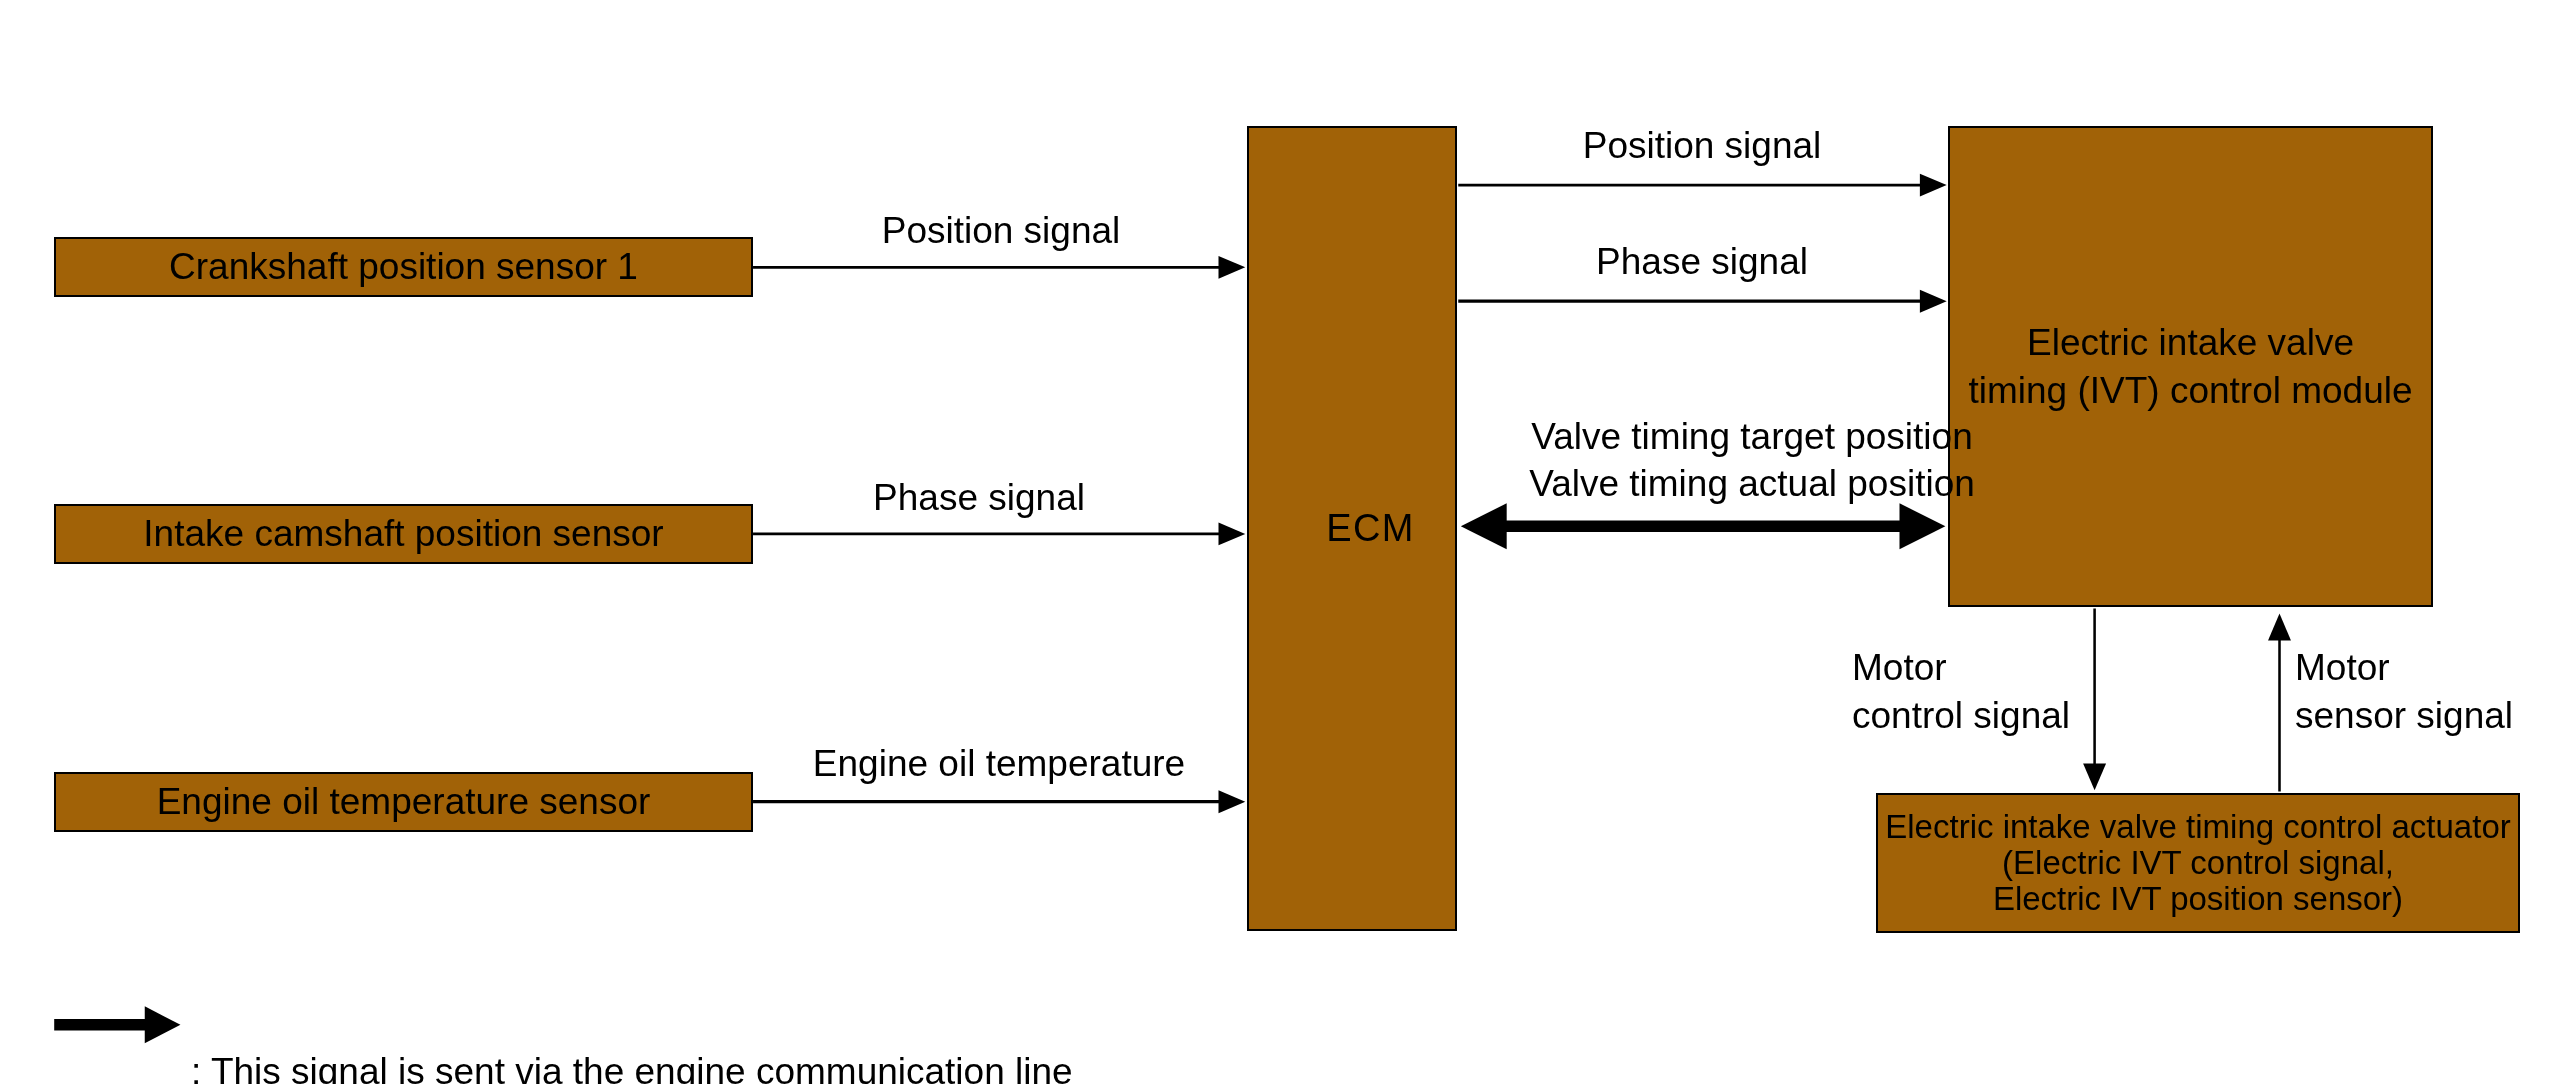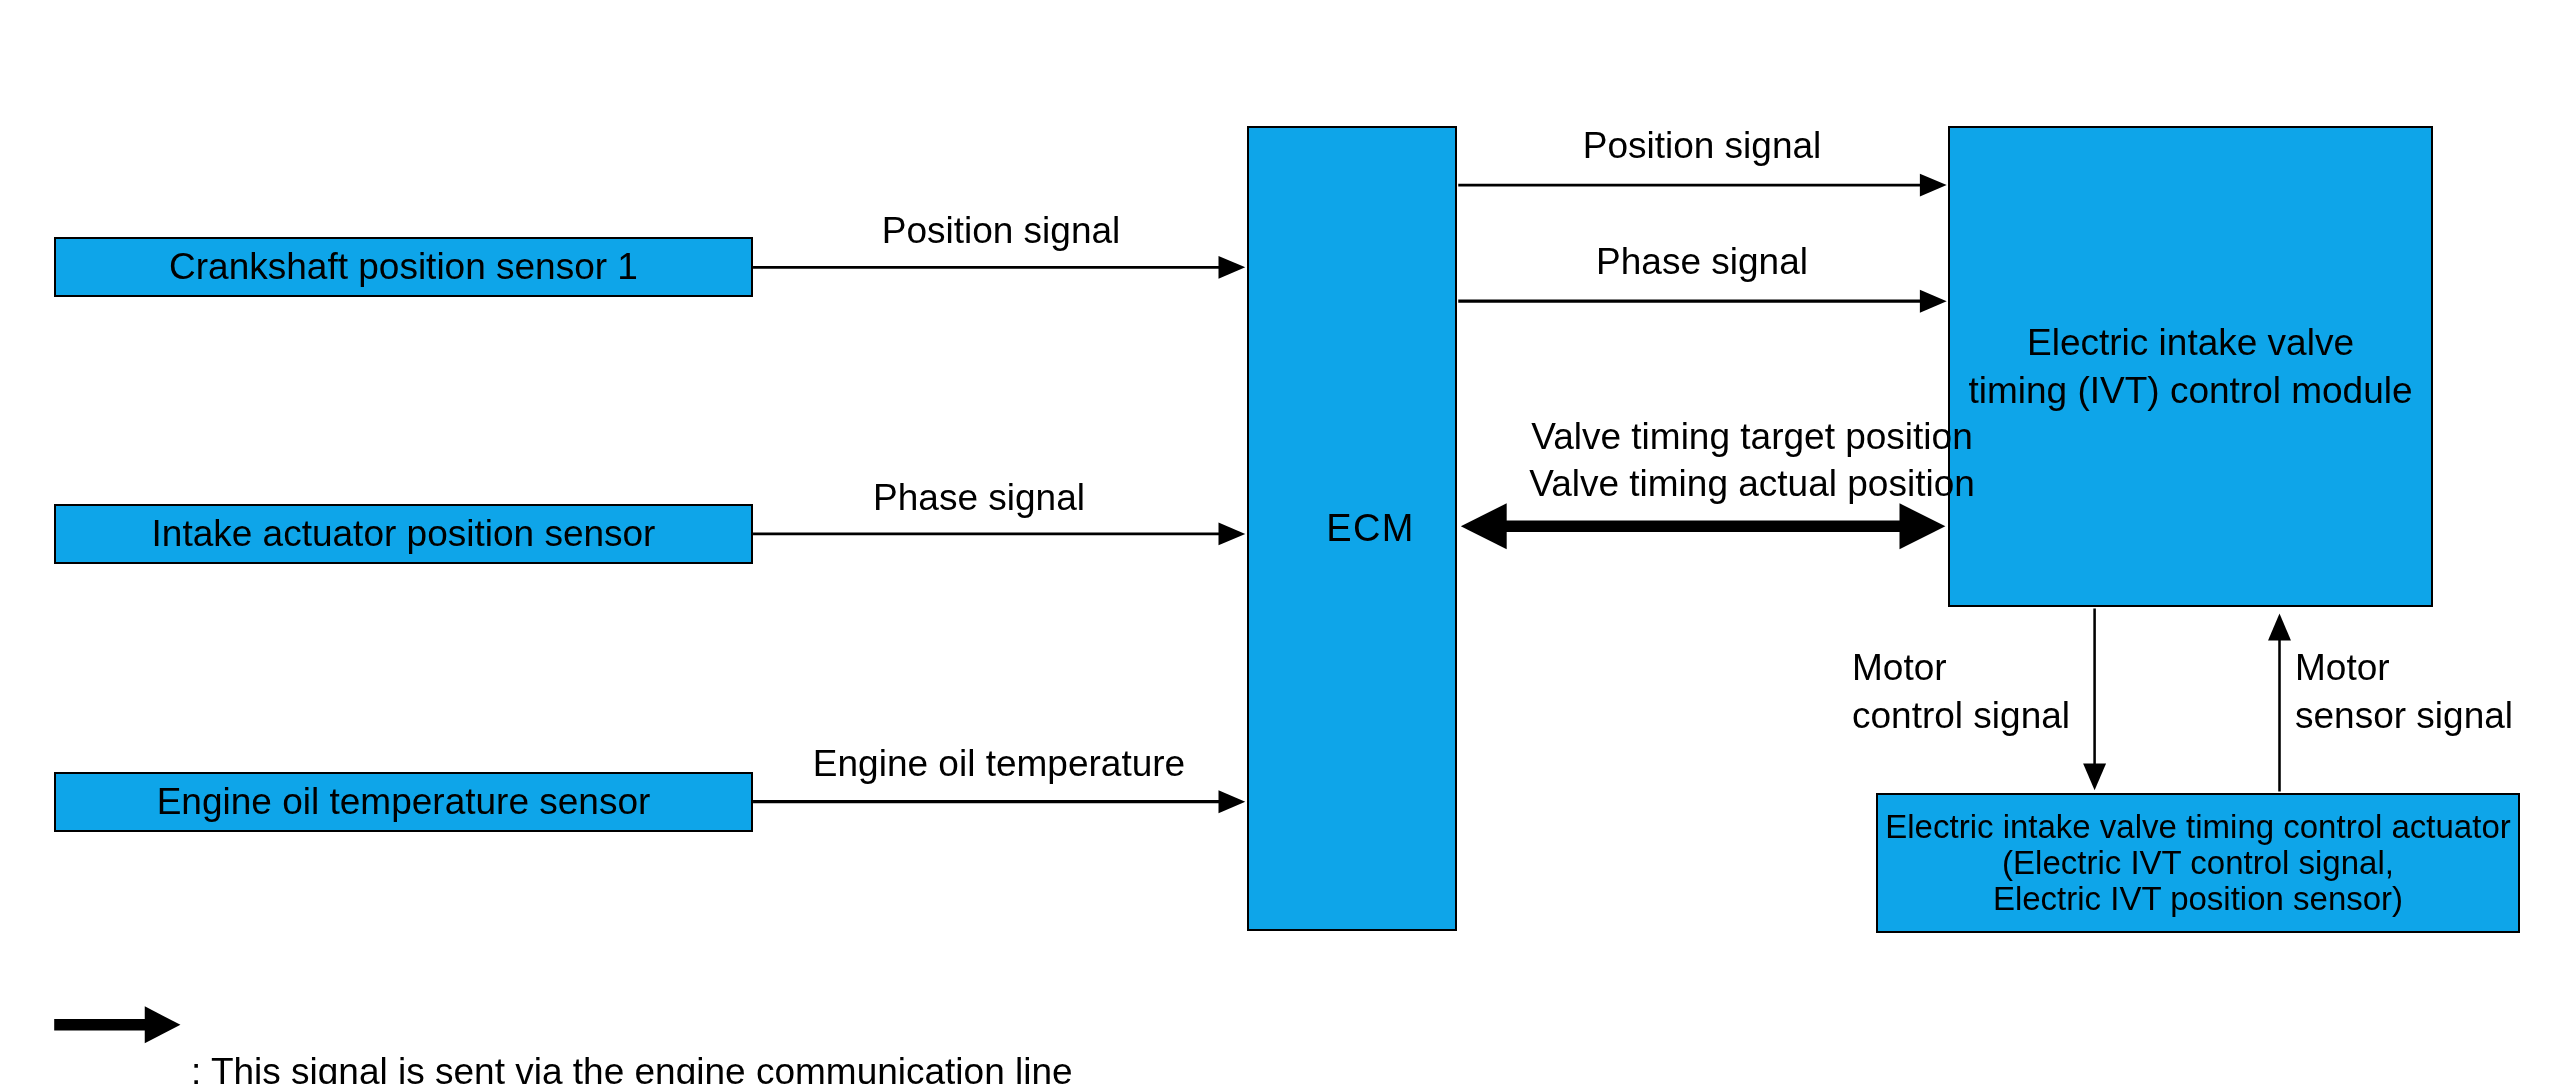--- a/index.html
+++ b/index.html
@@ -18,21 +18,21 @@
   }
   .wires {
     position: absolute;
     left: 0;
     top: 0;
   }
   .node {
     position: absolute;
     box-sizing: border-box;
     border: 2.6px solid #000000;
-    background: #0ea5e9;
+    background: #a16207;
     display: flex;
     align-items: center;
     justify-content: center;
     text-align: center;
   }
   .sensor-box {
     left: 54px;
     width: 699px;
     height: 60px;
     font-size: 37px;
@@ -148,21 +148,21 @@
     <g>
       <line x1="85" y1="1607" x2="230" y2="1607" stroke="#000" stroke-width="18"></line>
       <polygon points="283,1607 227,1578 227,1636" fill="#000"></polygon>
     </g>
   </svg>
 
   <div class="node sensor-box" style="top:237px">
     <span>Crankshaft position sensor 1</span>
   </div>
   <div class="node sensor-box" style="top:504px">
-    <span>Intake actuator position sensor</span>
+    <span>Intake camshaft position sensor</span>
   </div>
   <div class="node sensor-box" style="top:772px">
     <span>Engine oil temperature sensor</span>
   </div>
 
   <div class="node ecm-box">
     <span>ECM</span>
   </div>
 
   <div class="node ivt-box">

